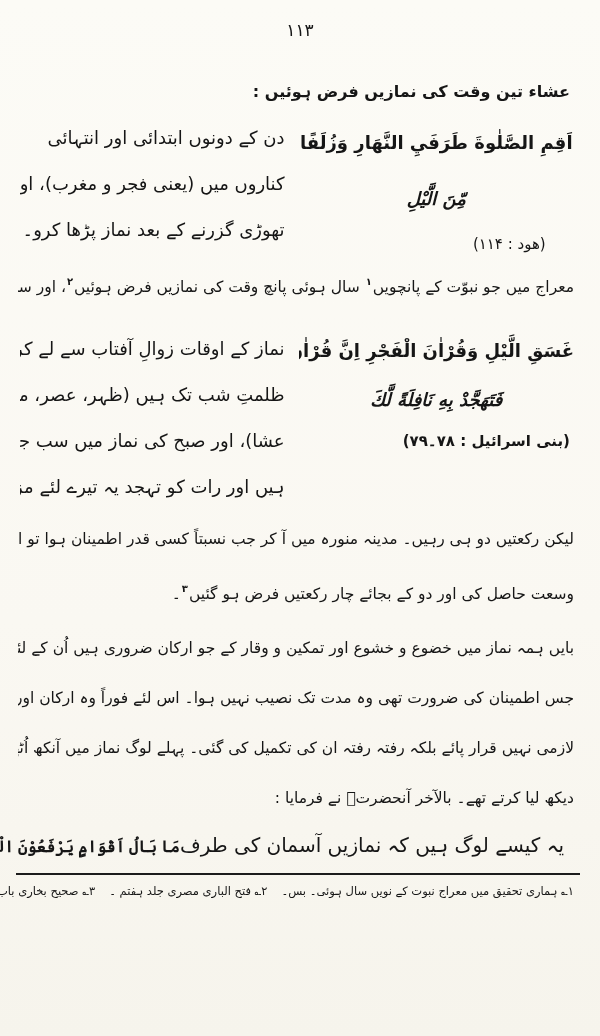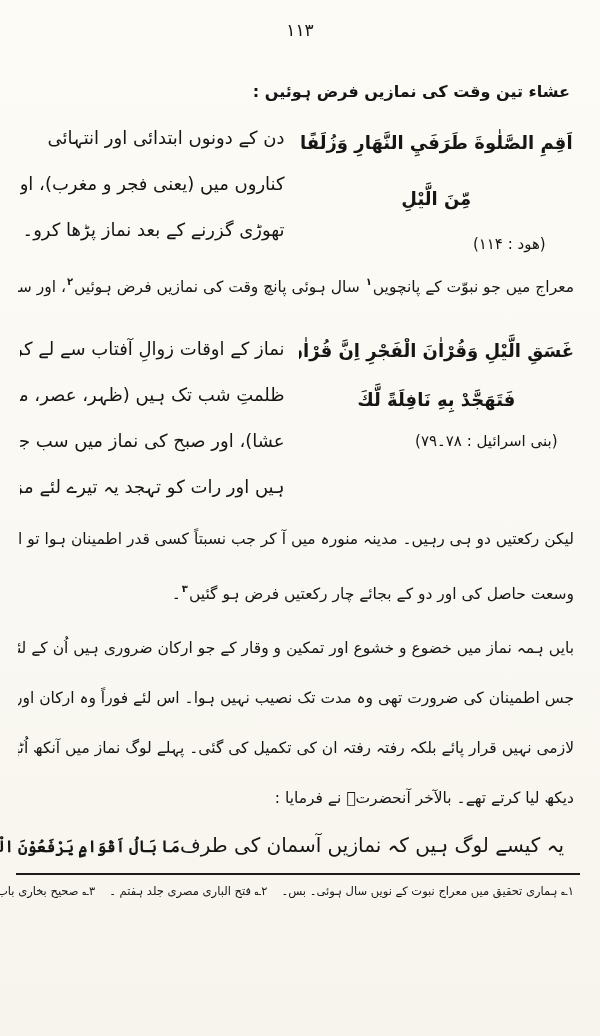--- a/index.html
+++ b/index.html
@@ -39,30 +39,30 @@
     font-weight: bold;
     font-size: 18px;
     overflow: hidden;
   }
   .col-arabic .aline {
     line-height: 56px;
     text-align: center;
     white-space: nowrap;
   }
   .verse-row.second .col-arabic .aline { line-height: 49px; }
-  .col-arabic .aline.center { text-align: center; }
+  .col-arabic .aline.center { text-align: center; font-style: italic; }
   .verse-ref {
     font-weight: normal;
     font-size: 15px;
     text-align: center;
     padding-top: 8px;
     white-space: nowrap;
   }
   .verse-ref.ref1 { padding-left: 146px; }
-  .verse-ref.ref2 { padding-left: 100px; }
+  .verse-ref.ref2 { padding-left: 100px; font-weight: bold; }
   .col-urdu {
     flex: 0.98;
     font-size: 18px;
     overflow: hidden;
   }
   .col-urdu .uline {
     line-height: 46px;
     text-align: right;
     white-space: nowrap;
   }

